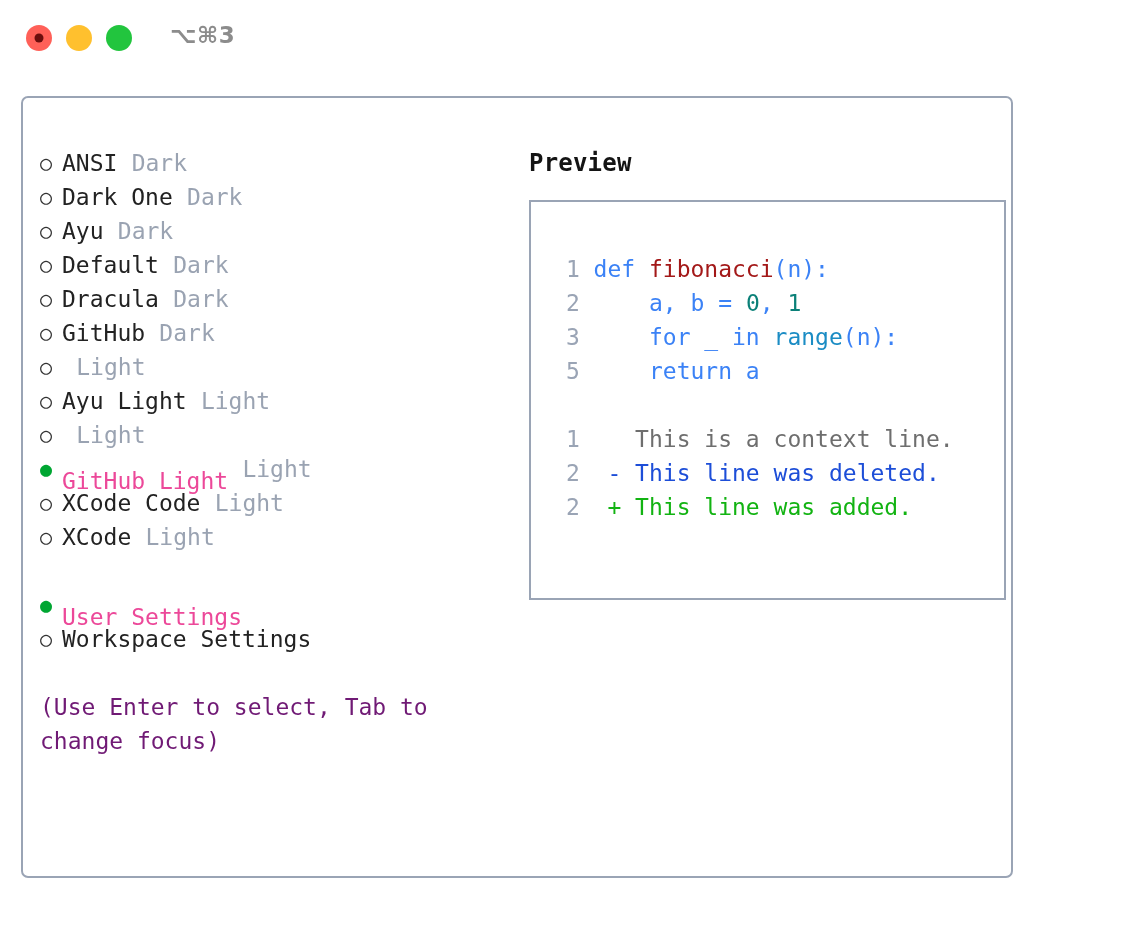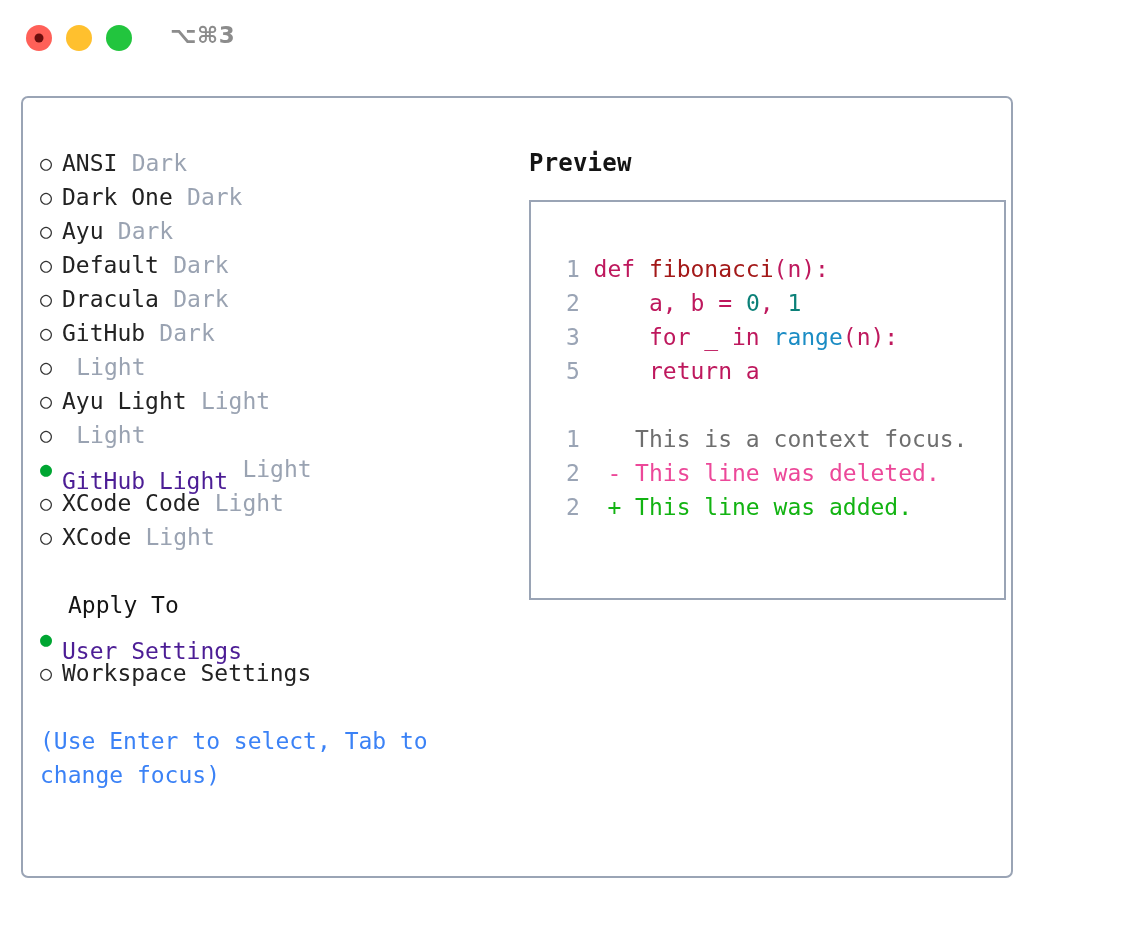--- a/index.html
+++ b/index.html
@@ -113,42 +113,42 @@
   .bullet {
     width: 22px;
     display: inline-block;
     flex: 0 0 22px;
     font-size: 20px;
     line-height: 34px;
   }
   .bullet.off { color: #333333; }
   .bullet.on  { color: #00A632; }
   .opt-label { color: #222222; }
-  .opt-row.selected .opt-label { color: #4c1d95; margin-top: 24px; }
+  .opt-row.selected .opt-label { color: #ec4899; margin-top: 24px; }
   .opt-tag {
     color: #9AA3B2;
     margin-left: 0.62em;
   }
 
   .spacer-row { height: 34px; }
 
   .section-label {
     height: 34px;
     line-height: 34px;
     font-size: 23px;
     color: #141414;
     padding-left: 28px;
     white-space: pre;
   }
 
   .hint {
     margin-top: 34px;
     font-size: 23px;
     line-height: 34px;
-    color: #3b82f6;
+    color: #701a75;
     white-space: pre-wrap;
     width: 400px;
   }
 
   
   .preview-box {
     margin-top: 20px;
     width: 477px;
     height: 400px;
     border: 2px solid #9AA4B5;
@@ -171,25 +171,25 @@
   .ln {
     display: inline-block;
     width: 1.25em;
     text-align: right;
     color: #9AA4B5;
     margin-right: 0.6em;
   }
   .tok-fn    { color: #A31818; }
   .tok-num   { color: #0B8078; }
   .tok-call  { color: #1B8CC4; }
-  .tok-plain { color: #be185d; }
+  .tok-plain { color: #3b82f6; }
 
   .diff-gap { height: 34px; }
   .diff-ctx { color: #6E6E6E; }
-  .diff-del { color: #ec4899; text-align: right; }
+  .diff-del { color: #1d4ed8; text-align: right; }
   .diff-add { color: #12B312; }
 </style>
 </head>
 <body>
 
 <div class="window">
 
   <div class="titlebar">
     <div class="lights">
       <span class="light red"></span>
@@ -214,21 +214,20 @@
           <div class="opt-row"><span class="bullet off">○</span><span class="opt-tag">Light</span></div>
           <div class="opt-row"><span class="bullet off">○</span><span class="opt-label">Ayu Light</span><span class="opt-tag">Light</span></div>
           <div class="opt-row"><span class="bullet off">○</span><span class="opt-tag">Light</span></div>
           <div class="opt-row selected"><span class="bullet on">●</span><span class="opt-label">GitHub Light</span><span class="opt-tag">Light</span></div>
           <div class="opt-row"><span class="bullet off">○</span><span class="opt-label">XCode Code</span><span class="opt-tag">Light</span></div>
           <div class="opt-row"><span class="bullet off">○</span><span class="opt-label">XCode</span><span class="opt-tag">Light</span></div>
         </div>
 
       <div class="spacer-row"></div>
 
-      <div class="section-label">Apply To</div>
 
       <div id="apply-list">
           <div class="opt-row selected"><span class="bullet on">●</span><span class="opt-label">User Settings</span></div>
           <div class="opt-row"><span class="bullet off">○</span><span class="opt-label">Workspace Settings</span></div>
         </div>
 
       <div class="hint">(Use Enter to select, Tab to change focus)</div>
     </div>
 
     <div class="col-right">
@@ -237,21 +236,21 @@
       <div class="preview-box">
         <div class="code-area">
           <div id="code-lines">
               <div class="code-line"><span class="ln">1</span><span class="tok-plain">def </span><span class="tok-fn">fibonacci</span><span class="tok-plain">(n):</span></div>
               <div class="code-line"><span class="ln">2</span><span class="tok-plain">    a, b = </span><span class="tok-num">0</span><span class="tok-plain">, </span><span class="tok-num">1</span></div>
               <div class="code-line"><span class="ln">3</span><span class="tok-plain">    for _ in </span><span class="tok-call">range</span><span class="tok-plain">(n):</span></div>
               <div class="code-line"><span class="ln">5</span><span class="tok-plain">    return a</span></div>
             </div>
           <div class="diff-gap"></div>
           <div id="diff-lines">
-              <div class="code-line"><span class="ln">1</span><span class="diff-ctx">   This is a context focus.</span></div>
+              <div class="code-line"><span class="ln">1</span><span class="diff-ctx">   This is a context line.</span></div>
               <div class="code-line"><span class="ln">2</span><span class="diff-del"> - This line was deleted.</span></div>
               <div class="code-line"><span class="ln">2</span><span class="diff-add"> + This line was added.</span></div>
             </div>
         </div>
       </div>
     </div>
 
   </div>
 </div>
 

